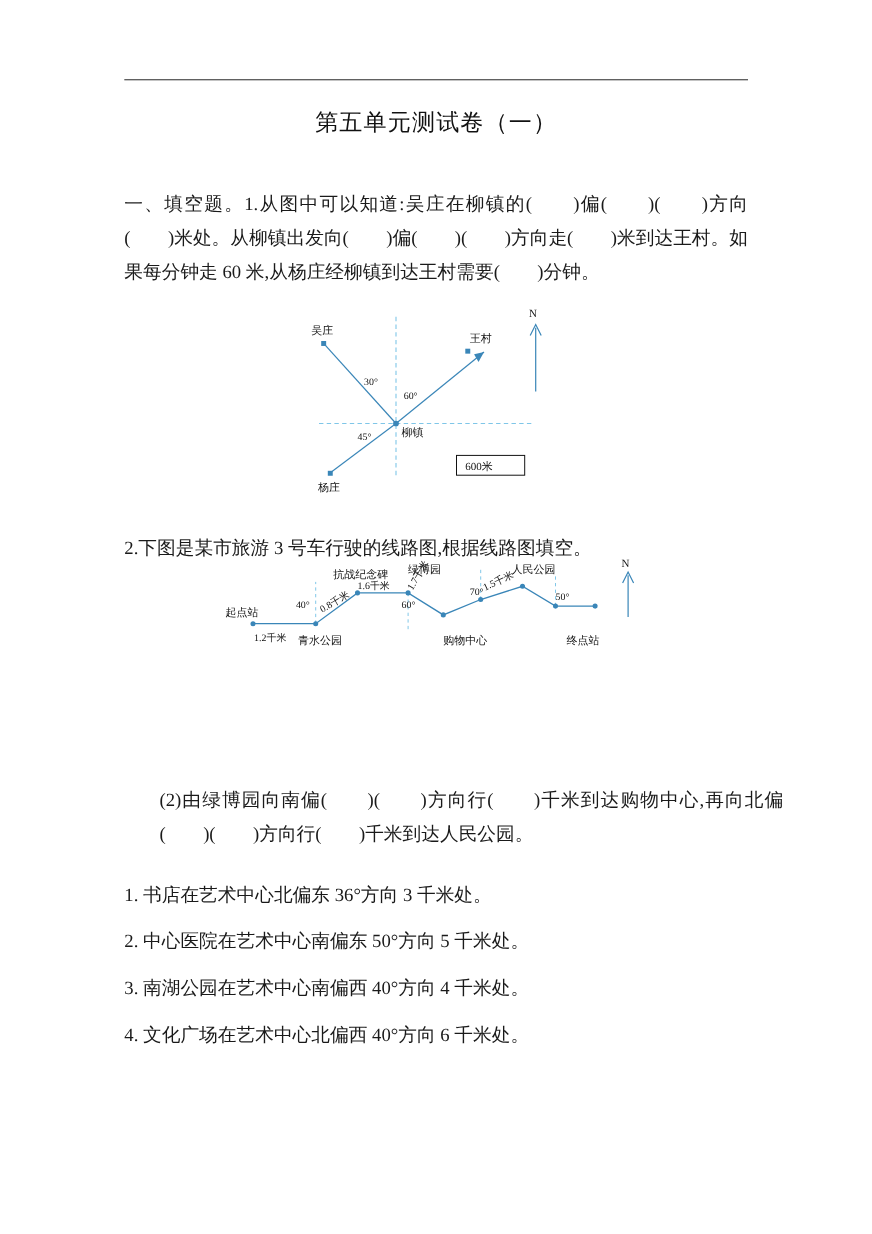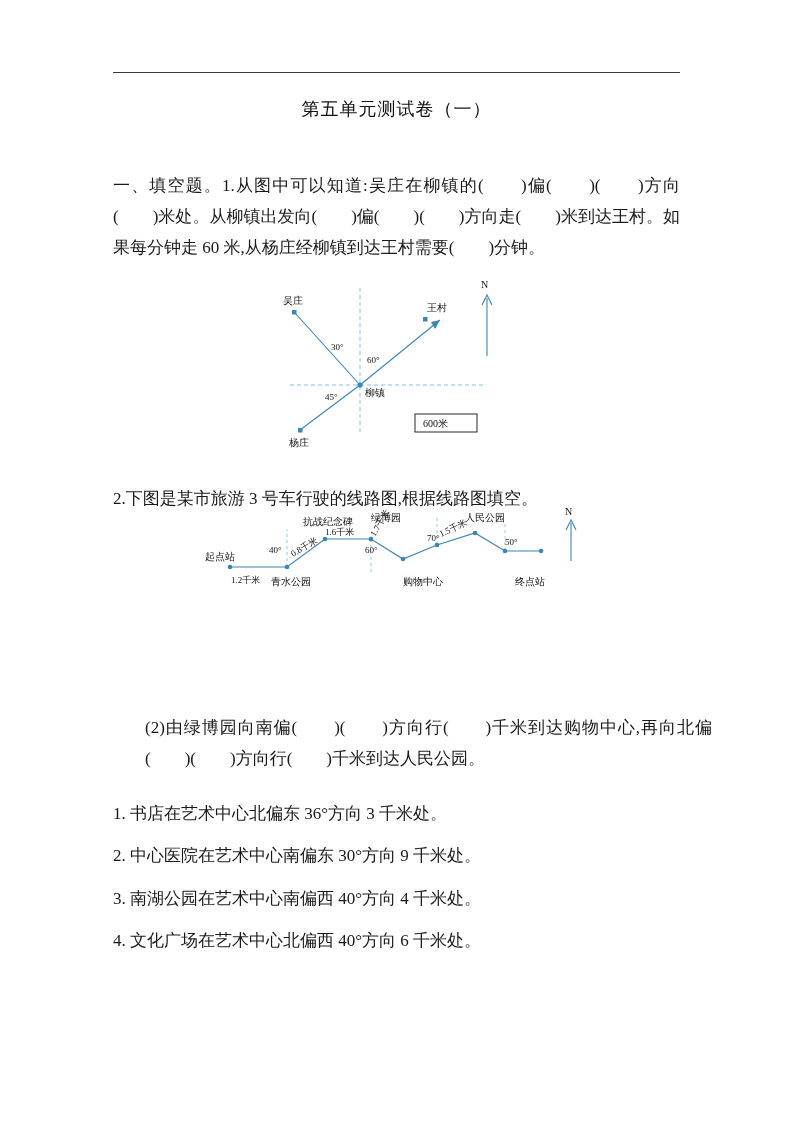--- a/index.html
+++ b/index.html
@@ -28,21 +28,21 @@
     width: 567px;
     height: 0;
     border-top: 1px solid #3b3b3b;
   }
   .doc-title {
     position: absolute;
     left: 0;
     top: 97px;
     width: 793px;
     text-align: center;
-    font-size: 18px;
+    font-size: 21px;
     letter-spacing: 1px;
     font-family: "Liberation Serif", serif;
     color: #111;
   }
   .body-block {
     position: absolute;
     left: 113px;
     width: 567px;
     font-size: 17px;
     line-height: 31px;
@@ -190,17 +190,17 @@
       <text class="lbl" x="252" y="36" font-size="9">70°</text>
       <text class="lbl" x="330" y="40" font-size="9">50°</text>
     </svg>
   </div>
 
 
   <div class="body-block p-4">(2)由绿博园向南偏(　　)(　　)方向行(　　)千米到达购物中心,再向北偏(　　)(　　)方向行(　　)千米到达人民公园。</div>
 
 
   <div class="body-block q-line">1. 书店在艺术中心北偏东 36°方向 3 千米处。</div>
-  <div class="body-block q-line2">2. 中心医院在艺术中心南偏东 30°方向 9 千米处。</div>
+  <div class="body-block q-line2">2. 中心医院在艺术中心南偏东 50°方向 5 千米处。</div>
   <div class="body-block q-line3">3. 南湖公园在艺术中心南偏西 40°方向 4 千米处。</div>
   <div class="body-block q-line4">4. 文化广场在艺术中心北偏西 40°方向 6 千米处。</div>
 
 </div>
 
 </body></html>

